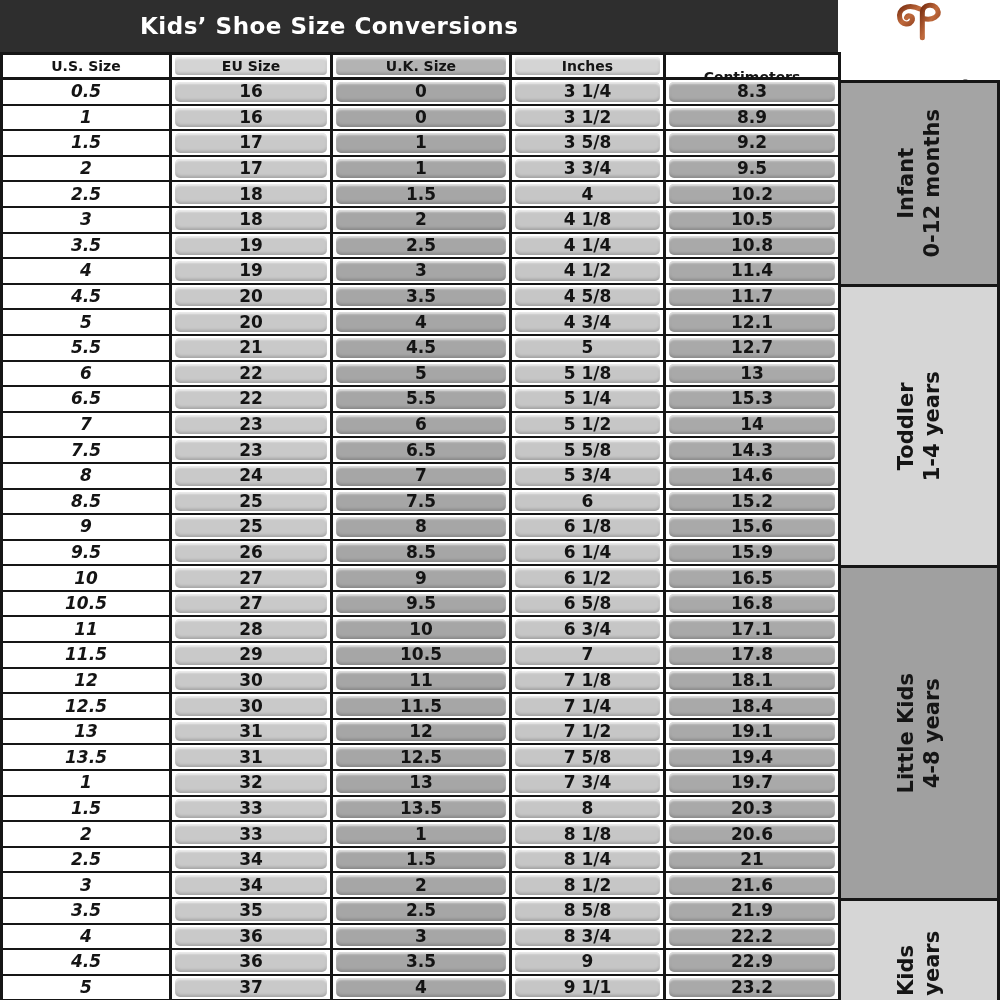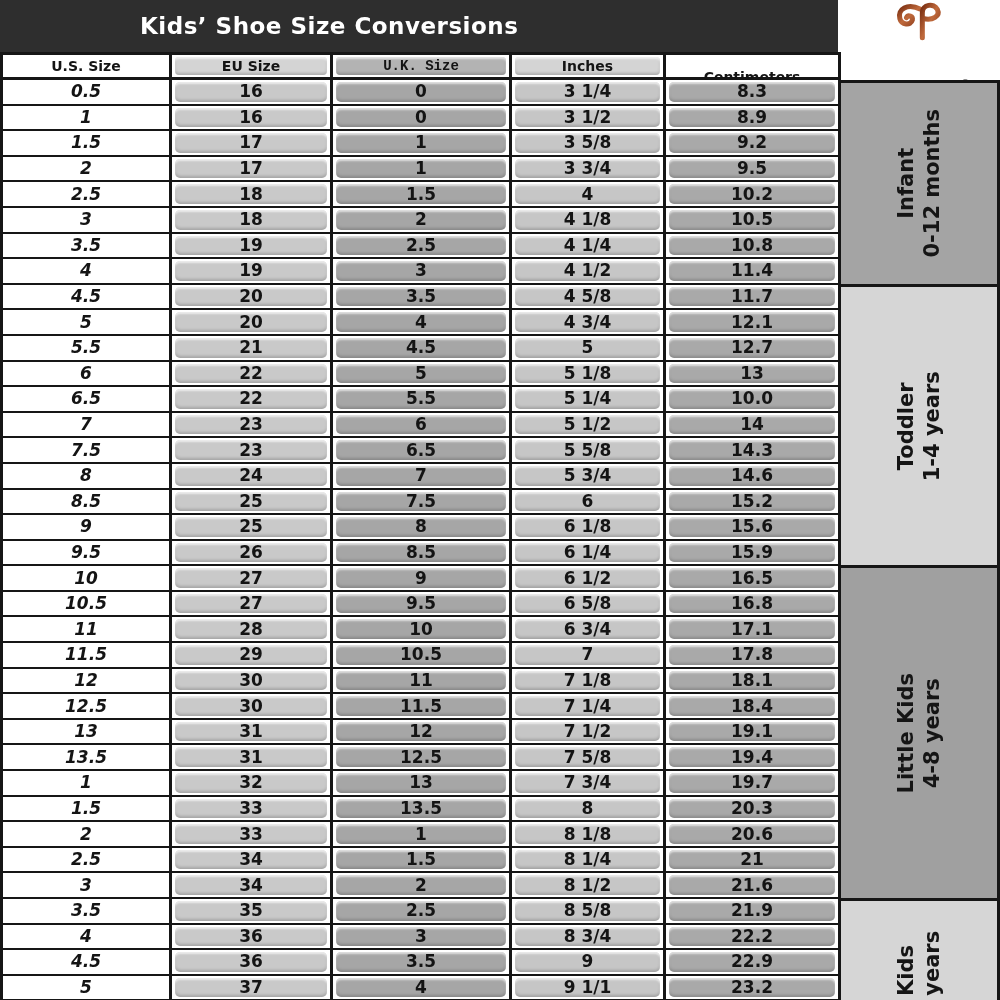--- a/index.html
+++ b/index.html
@@ -44,21 +44,21 @@
   .hcell { height:28px; border-top:3px solid #161616; border-bottom:3px solid #161616; }
   .cell  { height:25.6px; border-bottom:2px solid #161616; }
   .pill {
     flex:1; border-radius:5px; display:flex; align-items:center; justify-content:center;
     font-weight:bold; font-size:17px; color:#141414; line-height:1;
     box-shadow: inset 0 2px 2px rgba(255,255,255,.65), inset 0 -2px 3px rgba(0,0,0,.18);
   }
   .hpill { font-size:14px; border-radius:4px; }
   .h0 .pill { background:#ffffff; box-shadow:none; }
   .h1 .pill { background:#d4d4d4; }
-  .h2 .pill { background:#b3b3b3;font-family:Liberation Mono, monospace; }
+  .h2 .pill { background:#b3b3b3; }
   .h3 .pill { background:#d4d4d4; }
   .h4 .pill { background:#b9b9b9;margin-top:20px; }
   .c0 .pill { background:#ffffff; box-shadow:none;font-style:italic; }
   .c1 .pill { background:#c9c9c9; }
   .c2 .pill { background:#a6a6a6; }
   .c3 .pill { background:#c6c6c6; }
   .c4 .pill { background:#a9a9a9;text-align:center; }
 
   
   .bands { position:absolute; left:838px; top:80px; width:162px; }
@@ -304,21 +304,21 @@
       <div class="cell c1">
         <div class="pill">22</div>
       </div>
       <div class="cell c2">
         <div class="pill">5.5</div>
       </div>
       <div class="cell c3">
         <div class="pill">5 1/4</div>
       </div>
       <div class="cell c4">
-        <div class="pill">10.0</div>
+        <div class="pill">15.3</div>
       </div>
       <div class="cell c0">
         <div class="pill">7</div>
       </div>
       <div class="cell c1">
         <div class="pill">23</div>
       </div>
       <div class="cell c2">
         <div class="pill">6</div>
       </div>

